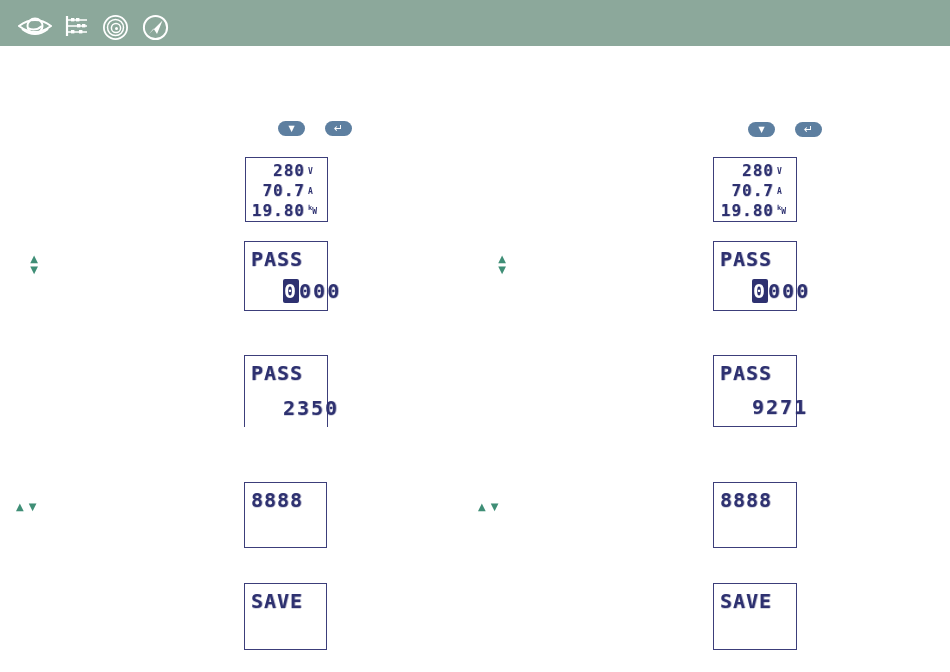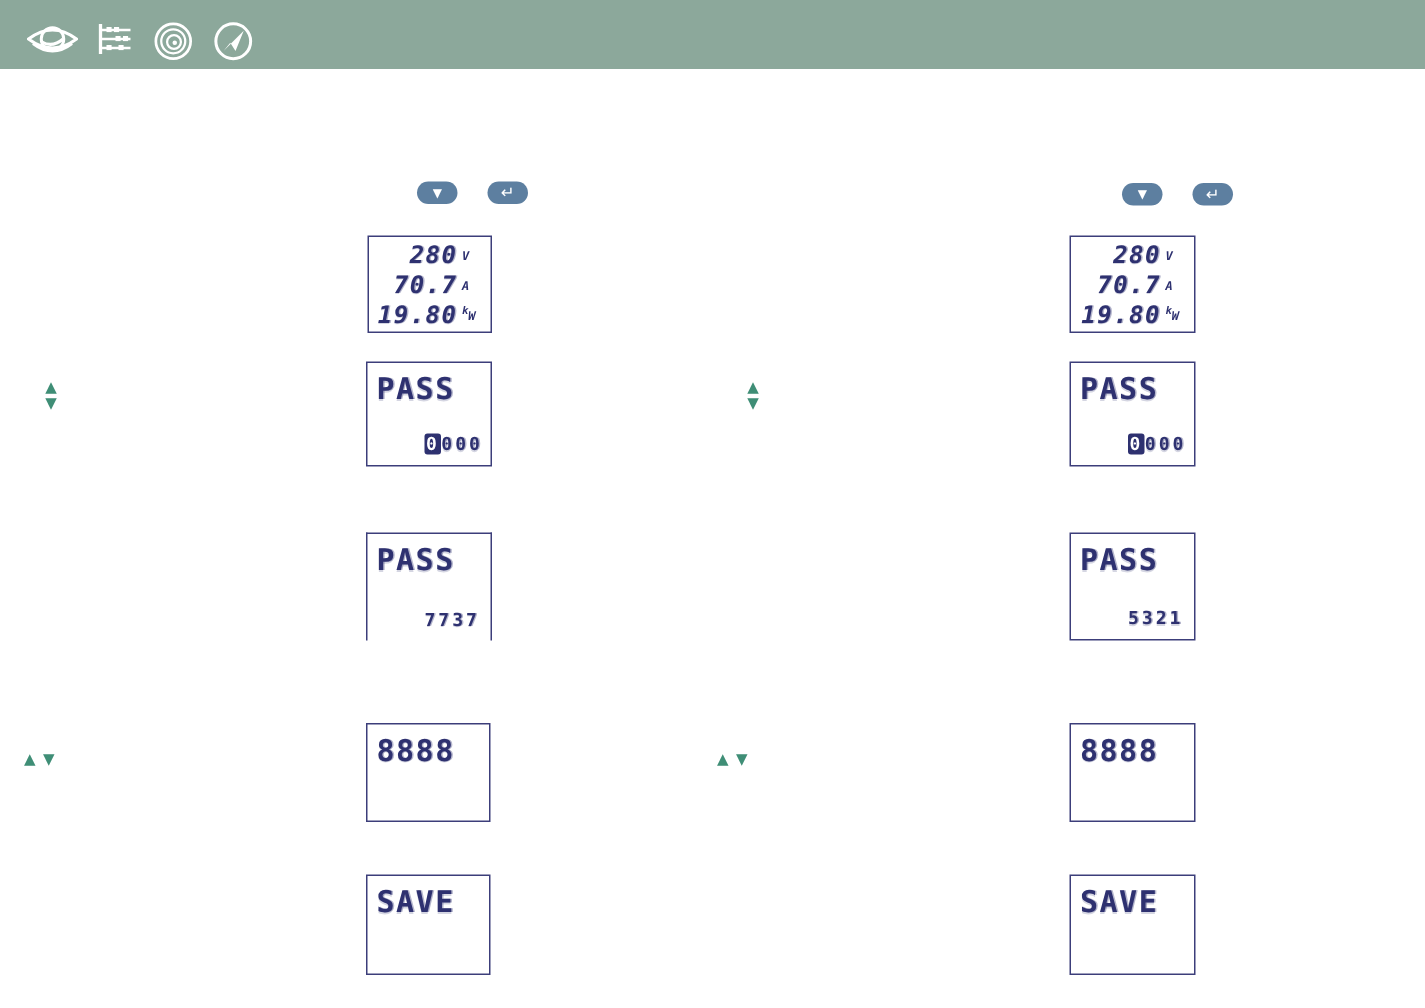--- a/index.html
+++ b/index.html
@@ -30,25 +30,25 @@
     position:absolute; background:#ffffff; box-sizing:border-box;
     border:1.5px solid #3C3E7A; color:#2E3170;
     font-family:"DejaVu Sans Mono", monospace; font-weight:bold;
   }
   .lcd.open-bottom { border-bottom:none; }
   .lcd-text {
     text-shadow:1px 0 0 rgba(46,49,112,.35), 0 1px 0 rgba(46,49,112,.2);
     letter-spacing:1px;
   }
   .lcd .title { position:absolute; top:5px; left:6px; font-size:20px; }
-  .lcd .code  { position:absolute; bottom:7px; left:6px; font-size:12px; letter-spacing:2px;padding-left:32px; }
+  .lcd .code  { position:absolute; bottom:7px; left:6px; font-size:20px; letter-spacing:2px;padding-left:32px; }
   .cursor { background:#2E3170; color:#ffffff; border-radius:2px; padding:0 1px; }
 
   .meter { padding-top:2px; }
-  .meter-line { display:flex; align-items:flex-start; height:20px; padding:0 2px 0 3px;font-style:italic; }
+  .meter-line { display:flex; align-items:center; height:20px; padding:0 2px 0 3px; }
   .meter-line .val { flex:1; text-align:right; font-size:16px; line-height:19px; }
   .meter-line .unitwrap { width:17px; text-align:left; padding-left:3px; font-size:8px; line-height:14px; font-weight:bold; }
   .unit-prefix { font-size:7px; vertical-align:4px; }
 
   
   .arrows-stacked {
     position:absolute; width:14px; text-align:center; color:#3F8E76;
     font-size:10px; line-height:11px; font-family:"DejaVu Sans", sans-serif;
   }
   .arrows-inline {
@@ -120,21 +120,21 @@
     </div>
   </div>
 
   <div class="lcd" style="left:244px; top:241px; width:84px; height:70px;">
     <div class="title lcd-text">PASS</div>
     <div class="code lcd-text"><span class="cursor">0</span><span>000</span></div>
   </div>
 
   <div class="lcd open-bottom" style="left:244px; top:355px; width:84px; height:72px;">
     <div class="title lcd-text">PASS</div>
-    <div class="code lcd-text">7737</div>
+    <div class="code lcd-text">2350</div>
   </div>
 
   <div class="lcd" style="left:244px; top:482px; width:83px; height:66px;">
     <div class="title lcd-text">8888</div>
   </div>
 
   <div class="lcd" style="left:244px; top:583px; width:83px; height:67px;">
     <div class="title lcd-text">SAVE</div>
   </div>
 
@@ -172,21 +172,21 @@
     </div>
   </div>
 
   <div class="lcd" style="left:713px; top:241px; width:84px; height:70px;">
     <div class="title lcd-text">PASS</div>
     <div class="code lcd-text"><span class="cursor">0</span><span>000</span></div>
   </div>
 
   <div class="lcd" style="left:713px; top:355px; width:84px; height:72px;">
     <div class="title lcd-text">PASS</div>
-    <div class="code lcd-text">5321</div>
+    <div class="code lcd-text">9271</div>
   </div>
 
   <div class="lcd" style="left:713px; top:482px; width:84px; height:66px;">
     <div class="title lcd-text">8888</div>
   </div>
 
   <div class="lcd" style="left:713px; top:583px; width:84px; height:67px;">
     <div class="title lcd-text">SAVE</div>
   </div>
 

